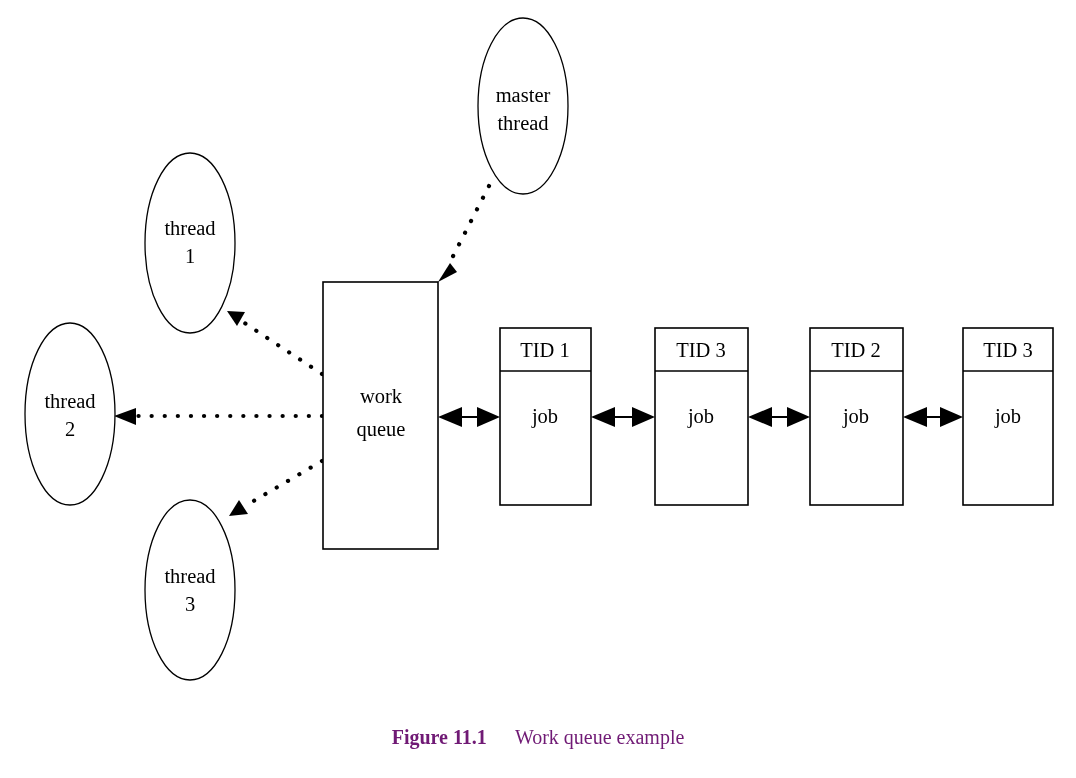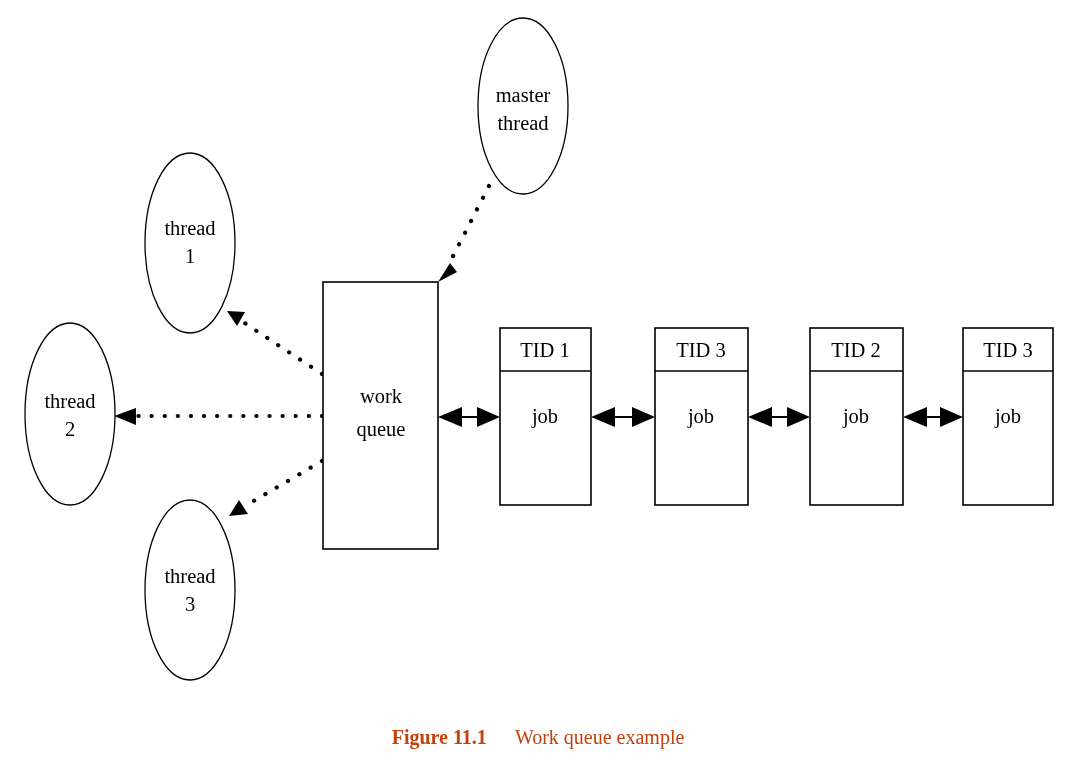--- a/index.html
+++ b/index.html
@@ -65,21 +65,21 @@
     stroke: none;
   }
   #caption {
     position: absolute;
     left: 0;
     top: 726px;
     width: 1076px;
     text-align: center;
     font-family: "Liberation Serif", "DejaVu Serif", serif;
     font-size: 20px;
-    color: #c2410c;
+    color: #701a75;
     white-space: pre;
   }
   #caption .caption-label {
     font-weight: bold;
   }
   #caption .caption-gap {
     display: inline-block;
     width: 28px;
   }
 </style>

